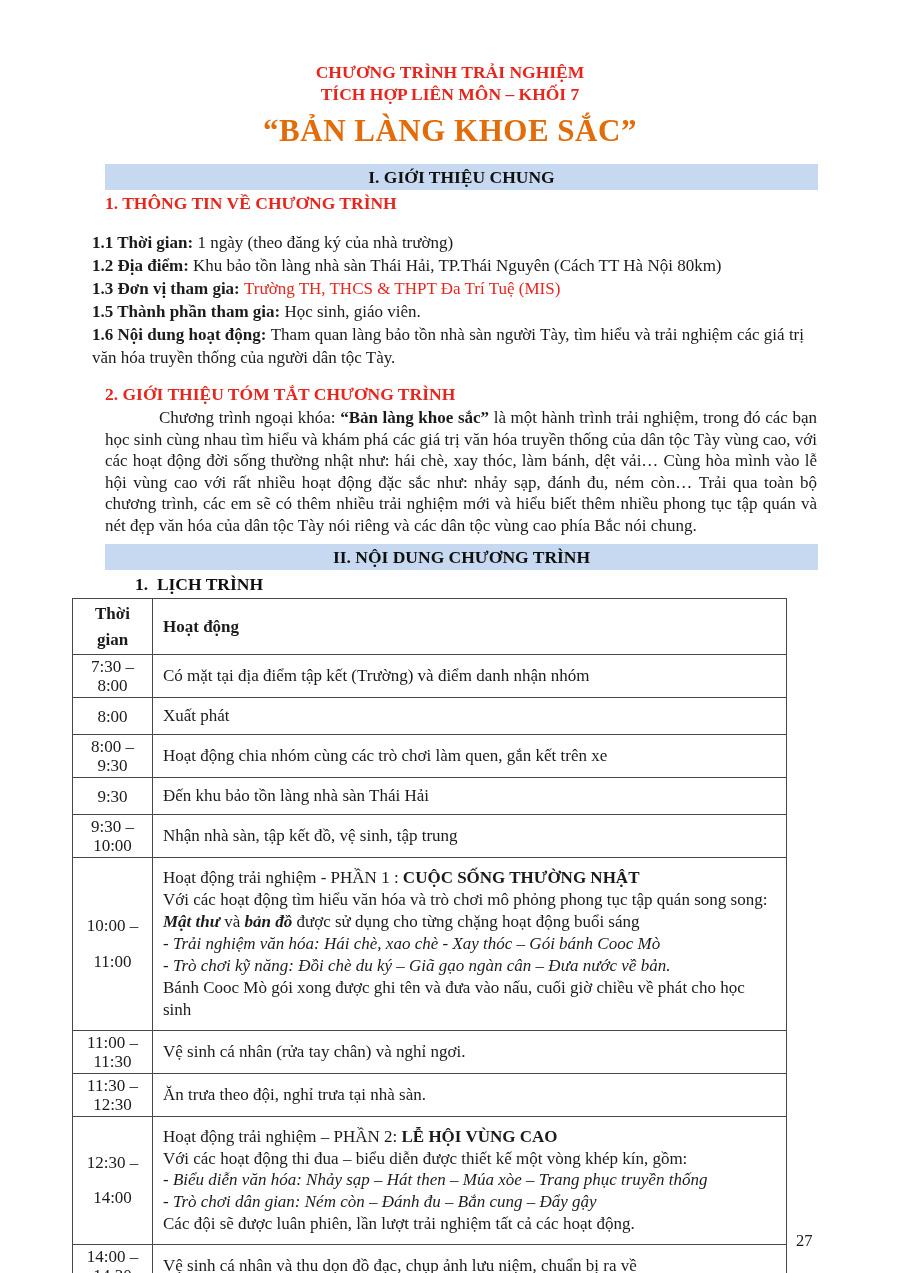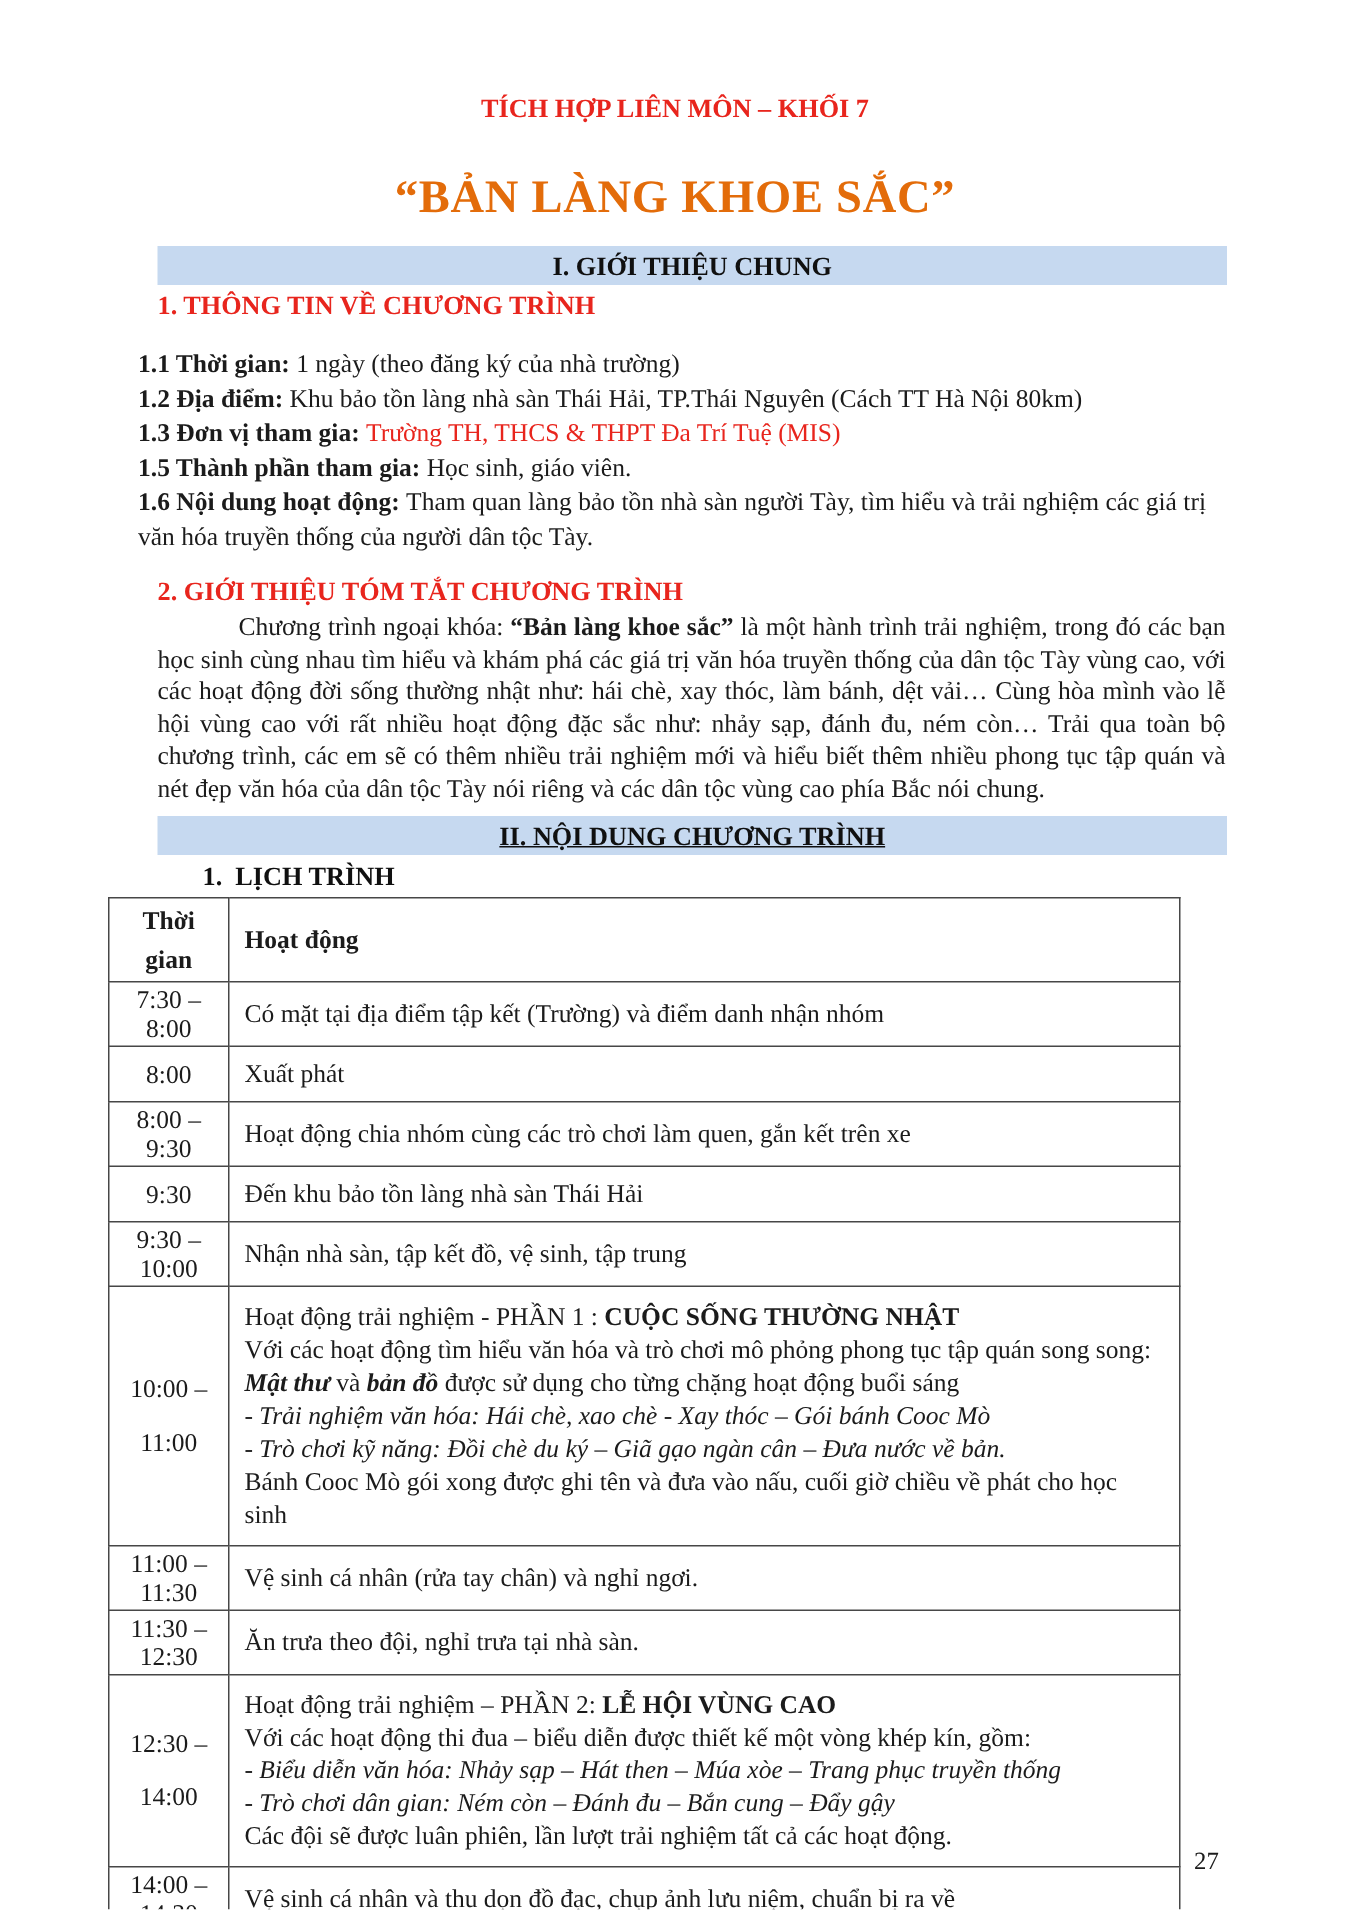--- a/index.html
+++ b/index.html
@@ -30,21 +30,21 @@
     font-weight:bold;font-size:31px;line-height:40px;
     letter-spacing:0.5px;
   }
   .banner{
     position:absolute;left:105px;width:713px;height:26px;
     background:var(--banner);
     text-align:center;font-weight:bold;font-size:17.5px;line-height:26px;
     color:#101010;
   }
   #banner-1{top:164px;}
-  #banner-2{top:544px;text-decoration:underline;}
+  #banner-2{top:544px;}
   .sec-heading{
     position:absolute;left:105px;
     color:var(--red);font-weight:bold;font-size:17.5px;line-height:24px;
   }
   #heading-1{top:191px;}
   #heading-2{top:382px;}
   .info-list{
     position:absolute;top:231px;left:92px;width:712px;
     font-size:17px;line-height:23px;text-align:justify;
   }
@@ -91,20 +91,21 @@
     position:absolute;top:1231px;left:796px;
     font-size:16.5px;
   }
 </style>
 </head>
 <body>
 
 <div class="page">
 
   <div class="doc-header">
+    <div>CHƯƠNG TRÌNH TRẢI NGHIỆM</div>
     <div>TÍCH HỢP LIÊN MÔN – KHỐI 7</div>
   </div>
 
   <div class="main-title">“BẢN LÀNG KHOE SẮC”</div>
 
   <div class="banner" id="banner-1">I. GIỚI THIỆU CHUNG</div>
 
   <div class="sec-heading" id="heading-1">1. THÔNG TIN VỀ CHƯƠNG TRÌNH</div>
 
   <div class="info-list" id="info-list">

